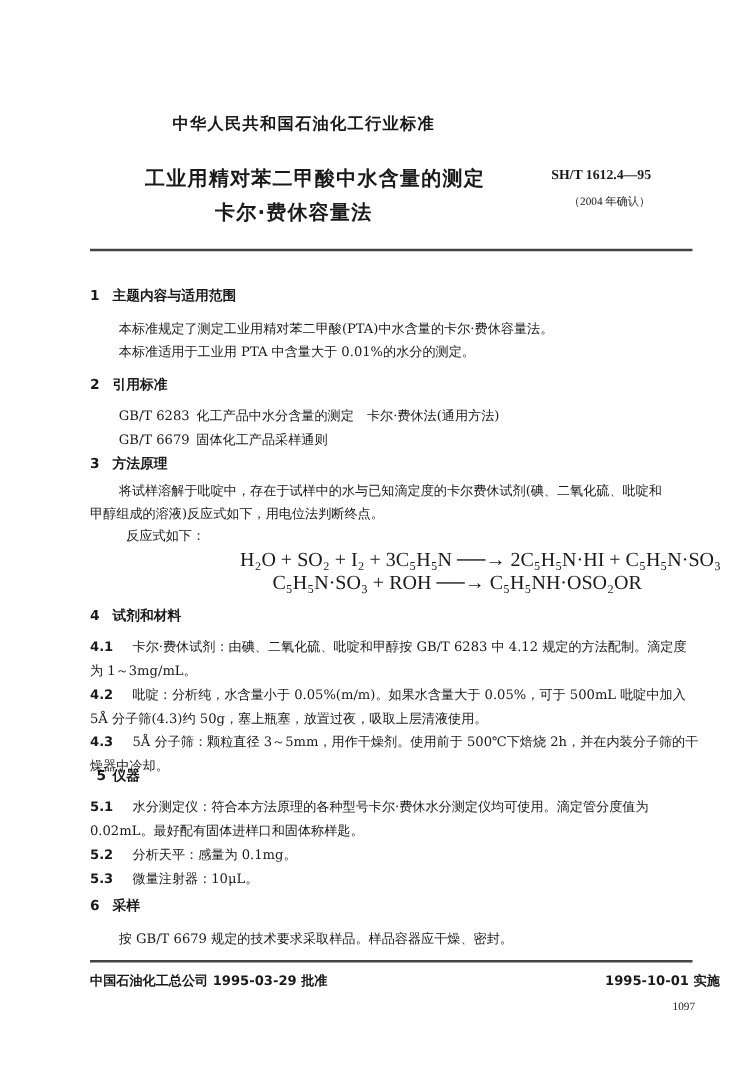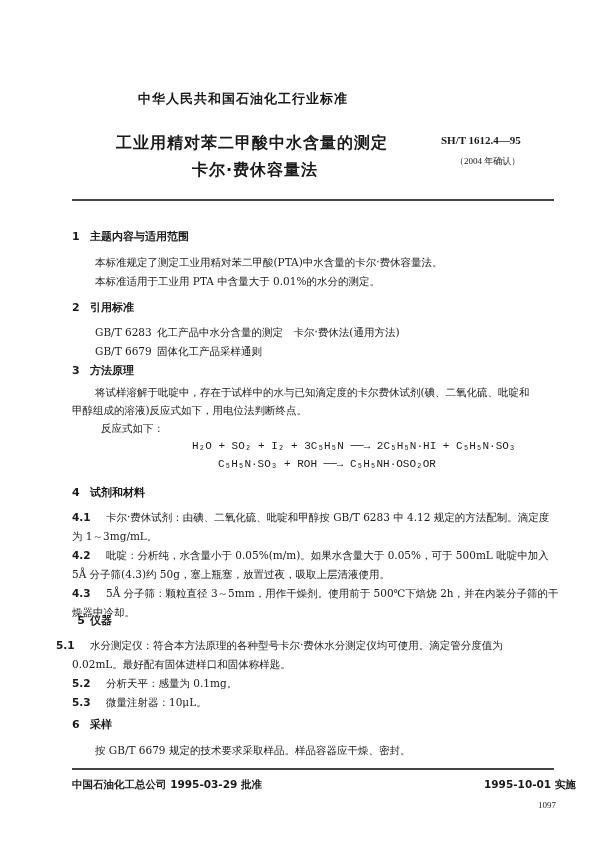--- a/index.html
+++ b/index.html
@@ -3,30 +3,30 @@
 <meta charset="utf-8">
 <style>
   html, body { margin: 0; padding: 0; background: #ffffff; }
   body { width: 600px; height: 856px; position: relative; overflow: hidden;
          font-family: "DejaVu Serif", "Liberation Serif", serif; color: #1a1a1a; }
   .abs { position: absolute; white-space: nowrap; }
   .sans { font-family: "DejaVu Sans", "Liberation Sans", sans-serif; }
   .serif { font-family: "Liberation Serif", "DejaVu Serif", serif; }
   .issuer { left: 138px; top: 90px; font-size: 13px; font-weight: bold; letter-spacing: 1px; }
   .title1 { left: 116px; top: 133px; font-size: 16px; font-weight: bold; letter-spacing: 1px; }
-  .title2 { left: 192px; top: 160px; font-size: 16px; font-weight: bold; letter-spacing: 1px; }
+  .title2 { left: 172px; top: 160px; font-size: 16px; font-weight: bold; letter-spacing: 1px; }
   .code { left: 441px; top: 134px; font-size: 11px; font-weight: bold; }
   .confirm { left: 455px; top: 155px; font-size: 9px; }
   .rule { position: absolute; left: 72px; width: 482px; height: 2px; background: #444; }
   .h { font-size: 11px; font-weight: bold; }
   .p { font-size: 10.5px; }
   .num { display: inline-block; width: 34px; font-weight: bold; font-family: "DejaVu Sans", sans-serif; }
   .hnum { display: inline-block; width: 18px; }
   .ref-code { display: inline-block; width: 62px; }
-  .eq { font-size: 11px; font-family: Liberation Mono, monospace; }
+  .eq { font-size: 16px; }
   .footer-l { left: 72px; top: 778px; font-size: 10.5px; font-weight: bold; }
   .footer-r { left: 484px; top: 778px; font-size: 10.5px; font-weight: bold; }
   .page { left: 538px; top: 800px; font-size: 9px; }
 </style>
 </head>
 <body>
 
 <div class="abs sans issuer">中华人民共和国石油化工行业标准</div>
 <div class="abs sans title1">工业用精对苯二甲酸中水含量的测定</div>
 <div class="abs sans title2">卡尔·费休容量法</div>
@@ -72,21 +72,21 @@
 </div>
 <div class="abs p" style="left:72px; top:568px;">5Å 分子筛(4.3)约 50g，塞上瓶塞，放置过夜，吸取上层清液使用。</div>
 <div class="abs p" style="left:72px; top:587px;">
   <span class="num">4.3</span><span>5Å 分子筛：颗粒直径 3～5mm，用作干燥剂。使用前于 500℃下焙烧 2h，并在内装分子筛的干</span>
 </div>
 <div class="abs p" style="left:72px; top:606px;">燥器中冷却。</div>
 
 <div class="abs sans h" style="left:72px; top:613px;text-align:center;">
   <span class="hnum">5</span><span>仪器</span>
 </div>
-<div class="abs p" style="left:56px; top:639px;">
+<div class="abs p" style="left:72px; top:639px;">
   <span class="num">5.1</span><span>水分测定仪：符合本方法原理的各种型号卡尔·费休水分测定仪均可使用。滴定管分度值为</span>
 </div>
 <div class="abs p" style="left:72px; top:658px;">0.02mL。最好配有固体进样口和固体称样匙。</div>
 <div class="abs p" style="left:72px; top:677px;">
   <span class="num">5.2</span><span>分析天平：感量为 0.1mg。</span>
 </div>
 <div class="abs p" style="left:72px; top:696px;">
   <span class="num">5.3</span><span>微量注射器：10μL。</span>
 </div>
 

